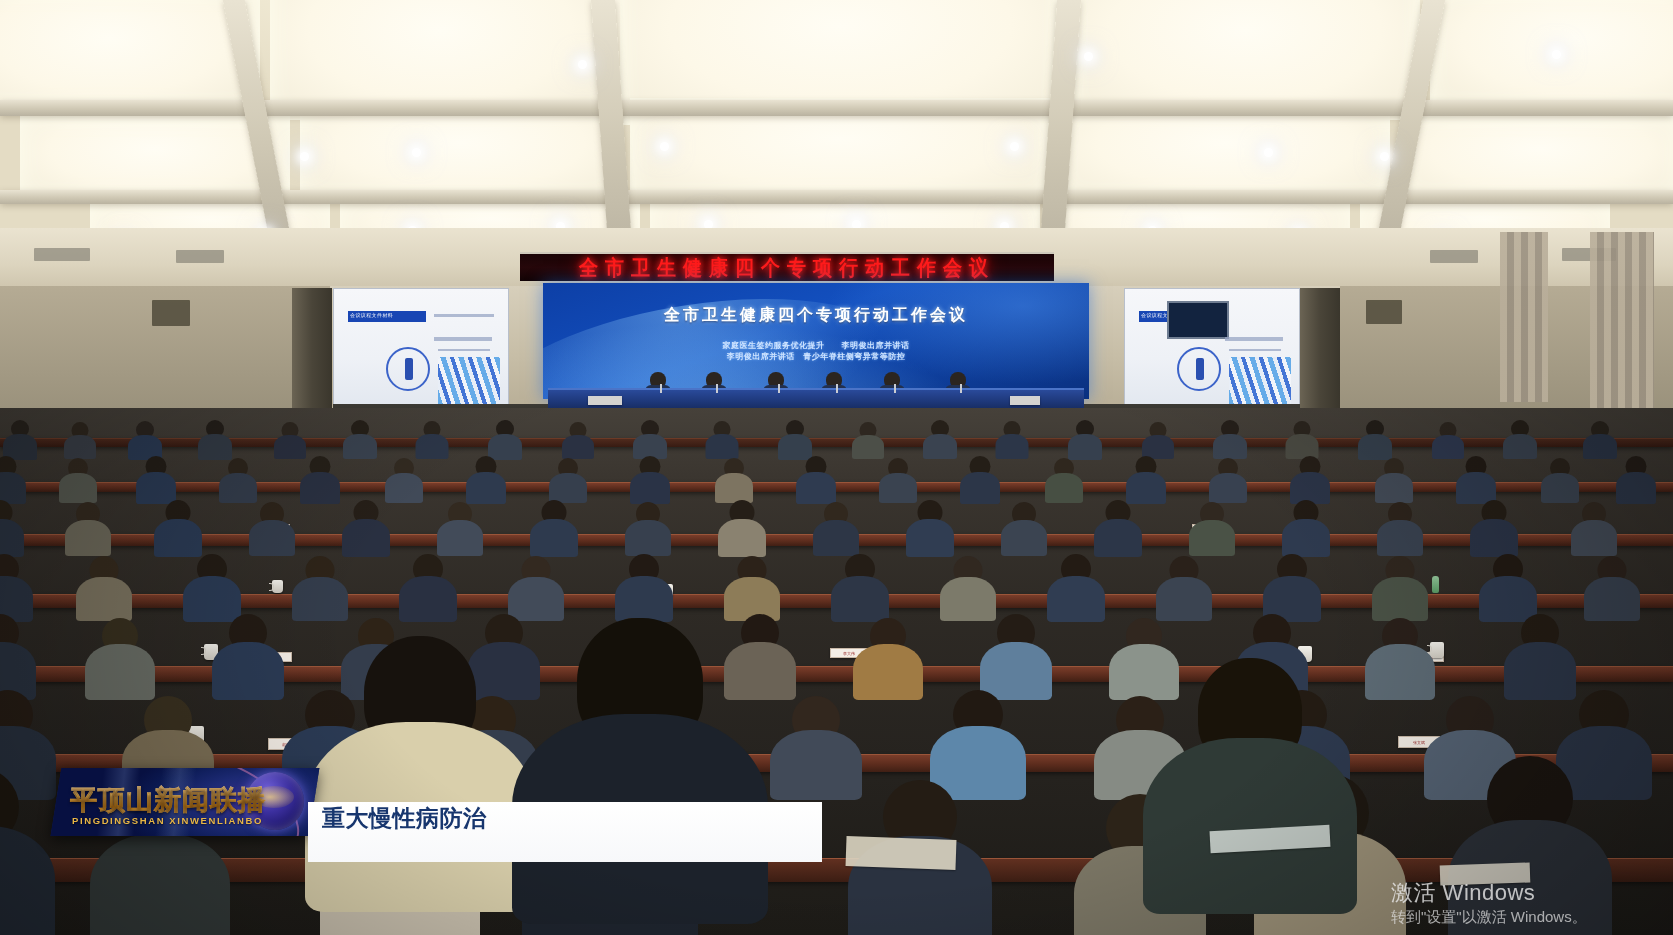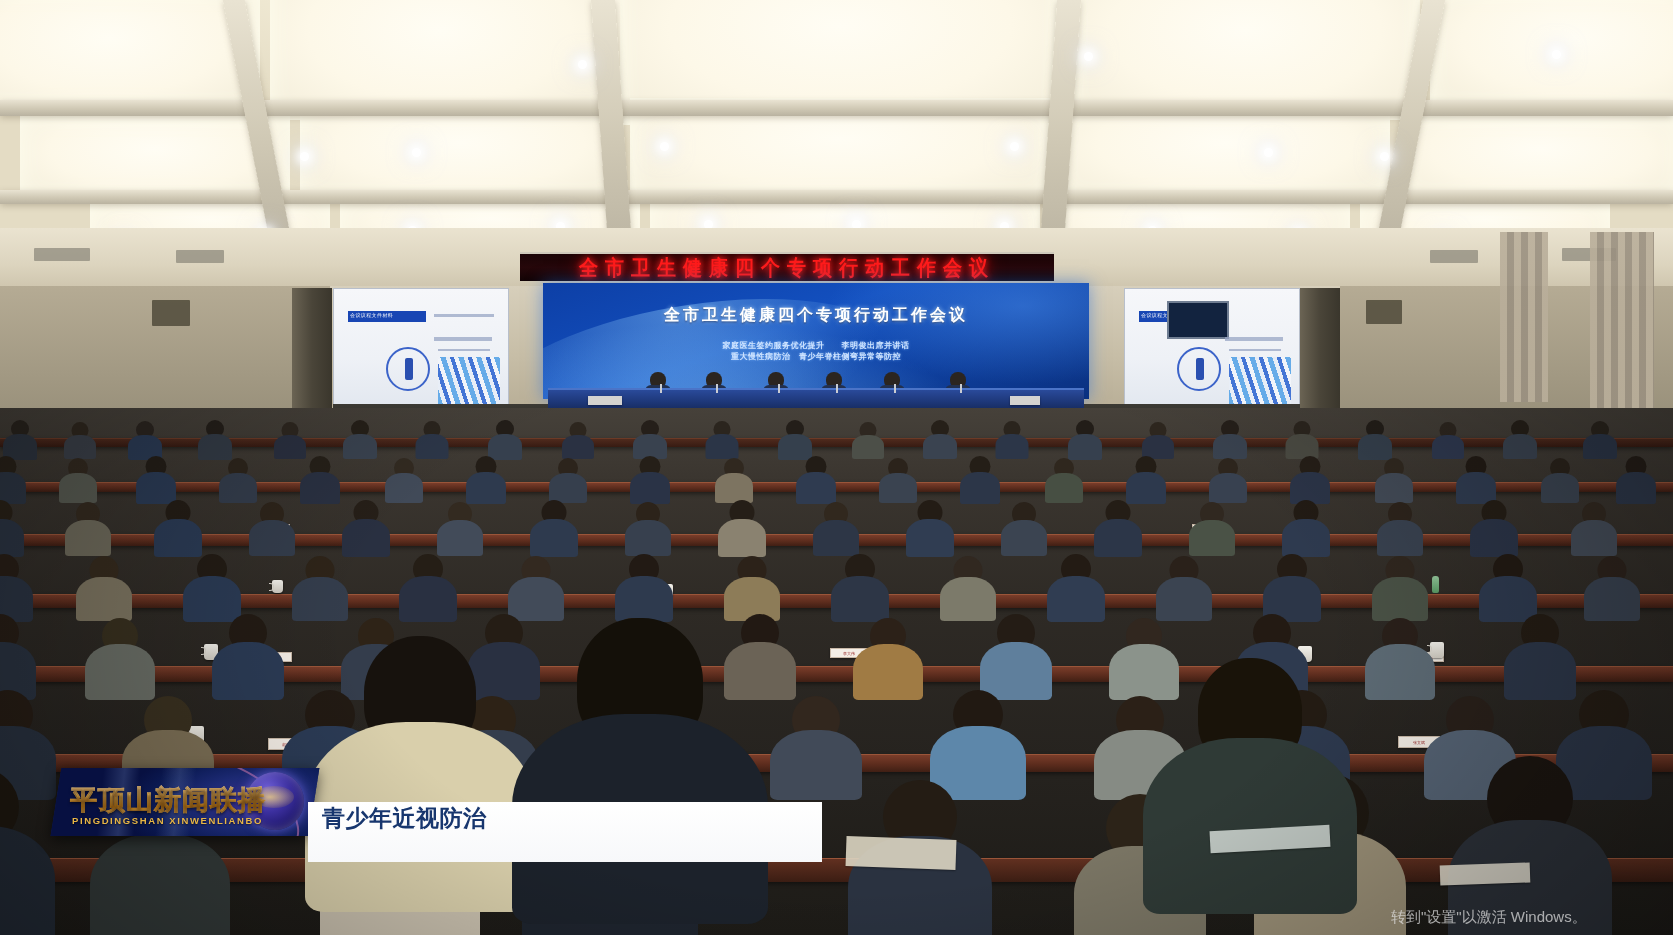--- a/index.html
+++ b/index.html
@@ -367,21 +367,21 @@
   <div class="vent" style="left:1366px;top:300px;width:36px;height:24px;background:#55503f;opacity:.9;"></div>
 
   <div class="led-banner">
     <div class="led-text">全市卫生健康四个专项行动工作会议</div>
   </div>
 
   <div class="screen-main">
     <div class="swoosh"></div>
     <div class="scr-title">全市卫生健康四个专项行动工作会议</div>
     <div class="scr-sub1">家庭医生签约服务优化提升　　李明俊出席并讲话</div>
-    <div class="scr-sub2">重大慢性病防治　青少年脊柱侧弯异常等防控</div>
+    <div class="scr-sub2">李明俊出席并讲话　青少年脊柱侧弯异常等防控</div>
   </div>
 
   <div class="screen-side side-l">
     <div class="ss-bar"></div>
     <div class="ss-bar-txt">会议议程文件材料</div>
     <div class="ss-line" style="left:100px;top:25px;width:60px;"></div>
     <div class="ss-line" style="left:100px;top:48px;width:58px;height:4px;"></div>
     <div class="ss-line" style="left:104px;top:60px;width:52px;height:2px;"></div>
     <div class="ss-line" style="left:104px;top:68px;width:52px;height:2px;"></div>
     <div class="ss-line" style="left:104px;top:76px;width:52px;height:2px;"></div>
@@ -915,20 +915,21 @@
       <div class="logo-streak"></div>
       <div class="logo-arc"></div>
       <div class="logo-globe"></div>
       <div class="logo-cn">平顶山新闻联播</div>
       <div class="logo-en">PINGDINGSHAN XINWENLIANBO</div>
     </div>
   </div>
 
 
   <div class="lt-main">
-    <div class="lt-line">青少年近视防治</div>
+    <div class="lt-line">重大慢性病防治</div>
   </div>
 
   <div class="wm">
+    <div class="wm-1">激活 Windows</div>
     <div class="wm-2">转到"设置"以激活 Windows。</div>
   </div>
 
 </div>
 
 </body></html>

